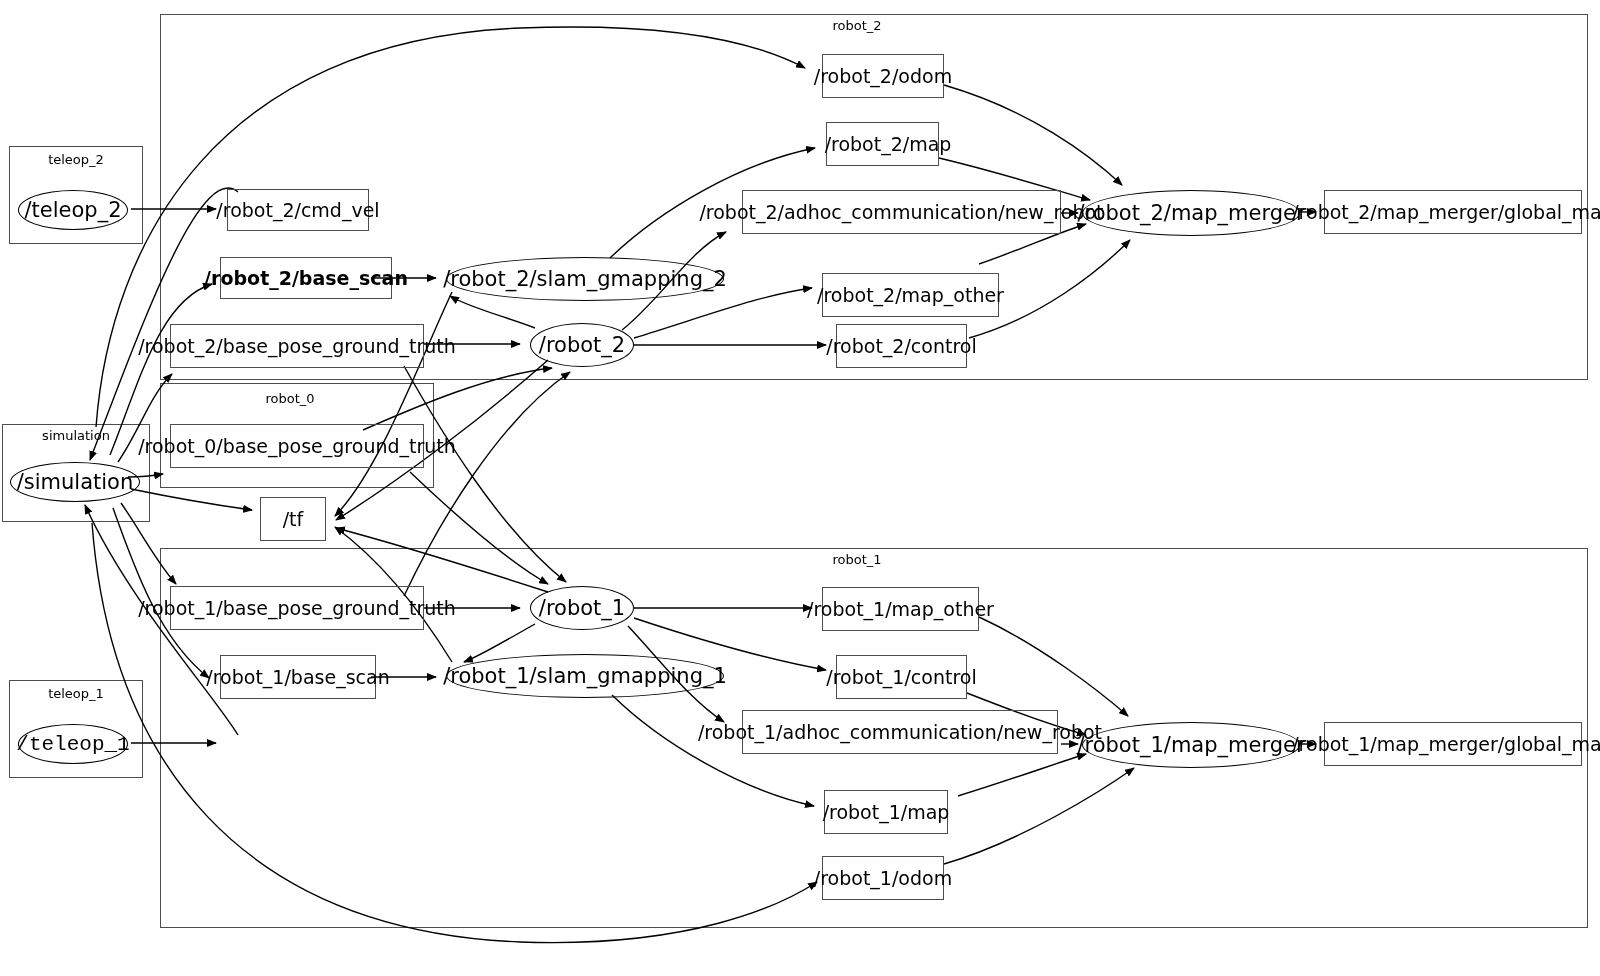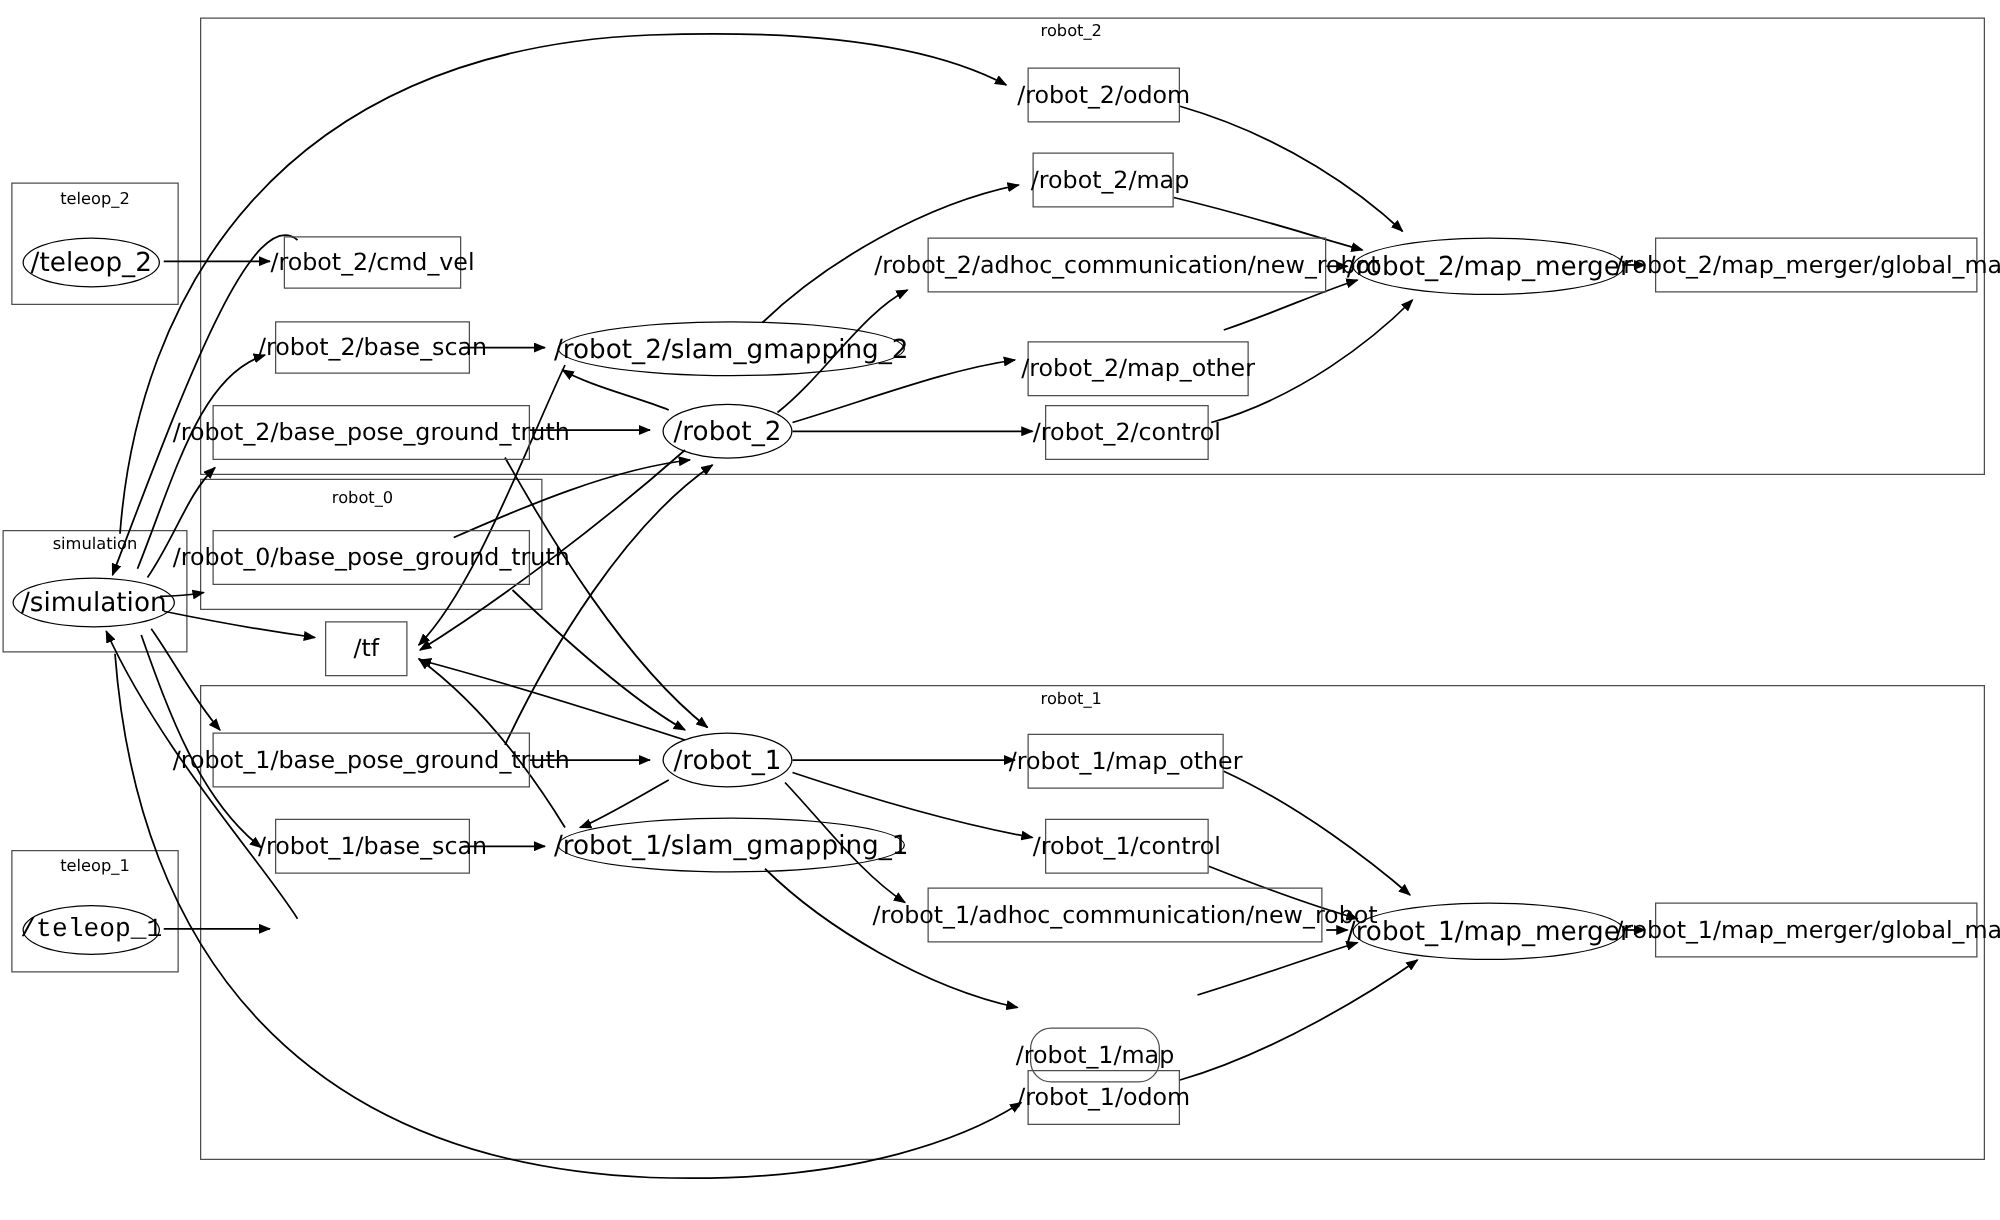--- a/index.html
+++ b/index.html
@@ -204,21 +204,21 @@
     <span>/teleop_1</span>
   </div>
 
   <div class="node-ell" style="left:10px; top:462px; width:130px; height:40px;">
     <span>/simulation</span>
   </div>
 
   <div class="topic" style="left:227px; top:189px; width:142px; height:42px;">
     <span>/robot_2/cmd_vel</span>
   </div>
-  <div class="topic" style="left:220px; top:257px; width:156px; height:42px;">
+  <div class="topic" style="left:220px; top:257px; width:172px; height:42px;font-weight:bold;">
     <span>/robot_2/base_scan</span>
   </div>
   <div class="topic" style="left:170px; top:324px; width:254px; height:44px;">
     <span>/robot_2/base_pose_ground_truth</span>
   </div>
   <div class="topic" style="left:822px; top:54px; width:122px; height:44px;">
     <span>/robot_2/odom</span>
   </div>
   <div class="topic" style="left:826px; top:122px; width:113px; height:44px;padding-left:11px;">
     <span>/robot_2/map</span>
@@ -262,21 +262,21 @@
   </div>
   <div class="topic" style="left:822px; top:587px; width:157px; height:44px;">
     <span>/robot_1/map_other</span>
   </div>
   <div class="topic" style="left:836px; top:655px; width:131px; height:44px;">
     <span>/robot_1/control</span>
   </div>
   <div class="topic" style="left:742px; top:710px; width:316px; height:44px;">
     <span>/robot_1/adhoc_communication/new_robot</span>
   </div>
-  <div class="topic" style="left:824px; top:822px; width:104px; height:44px;border-radius:17px;">
+  <div class="topic" style="left:824px; top:790px; width:124px; height:44px;">
     <span>/robot_1/map</span>
   </div>
   <div class="topic" style="left:822px; top:856px; width:122px; height:44px;">
     <span>/robot_1/odom</span>
   </div>
   <div class="topic" style="left:1324px; top:722px; width:258px; height:44px;">
     <span>/robot_1/map_merger/global_map</span>
   </div>
 
   <div class="node-ell" style="left:530px; top:586px; width:104px; height:44px;">

